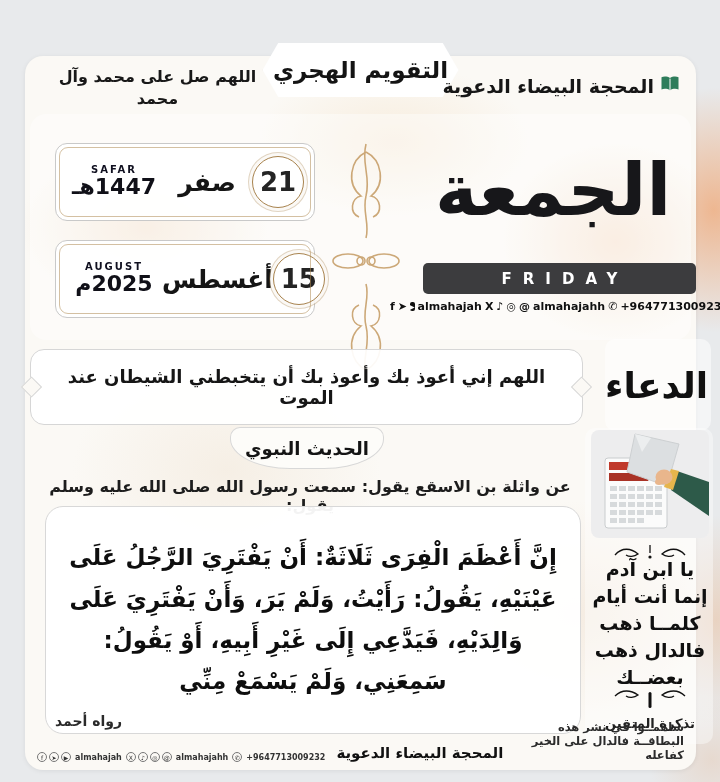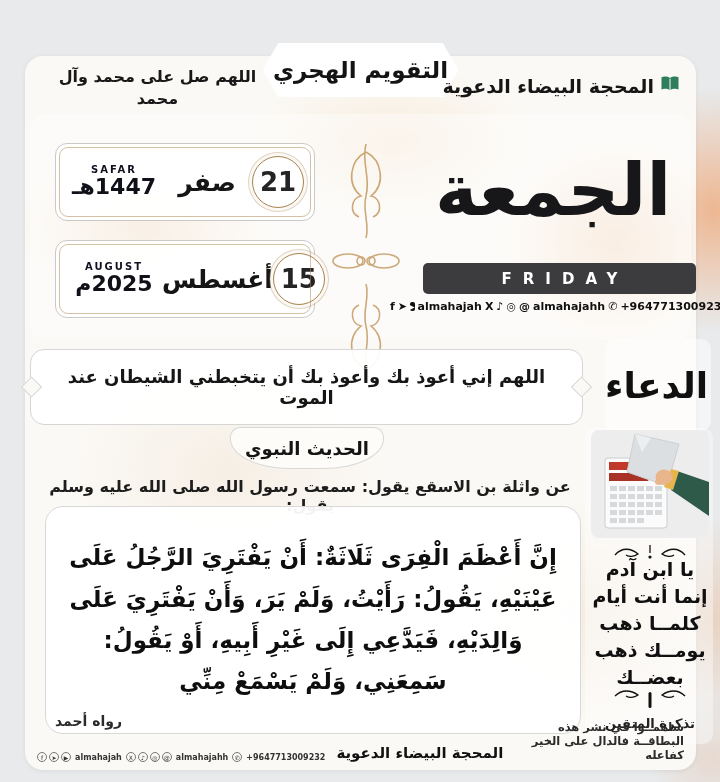--- a/index.html
+++ b/index.html
@@ -257,21 +257,21 @@
           <path d="M4 12 C11 4 20 5 27 11 C23 14 18 14 15 12"></path>
           <path d="M74 12 C67 4 58 5 51 11 C55 14 60 14 63 12"></path>
           <path d="M39 2 L39 10"></path>
         </g>
         <circle cx="39" cy="14" r="1.6" fill="#111"></circle>
       </svg>
     </div>
     <div class="side-quote">يا ابن آدم
 إنما أنت أيام
 كلمــا ذهب
-يومــك ذهب
+فالدال ذهب
 بعضــك</div>
     <div class="flourish flourish-2">
       <svg width="78" height="22" viewBox="0 0 78 22">
         <g stroke="#111" fill="none" stroke-width="1.3">
           <path d="M4 8 C11 1 20 2 27 7 C23 10 18 10 15 8"></path>
           <path d="M74 8 C67 1 58 2 51 7 C55 10 60 10 63 8"></path>
         </g>
         <rect x="37.5" y="4" width="3" height="16" rx="1.5" fill="#111"></rect>
       </svg>
     </div>

